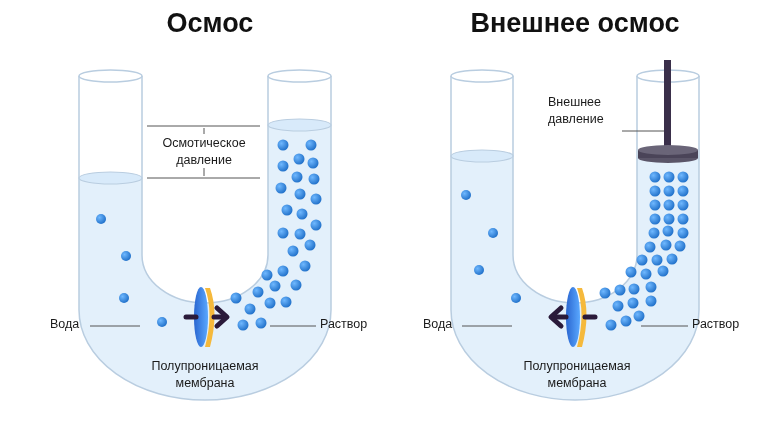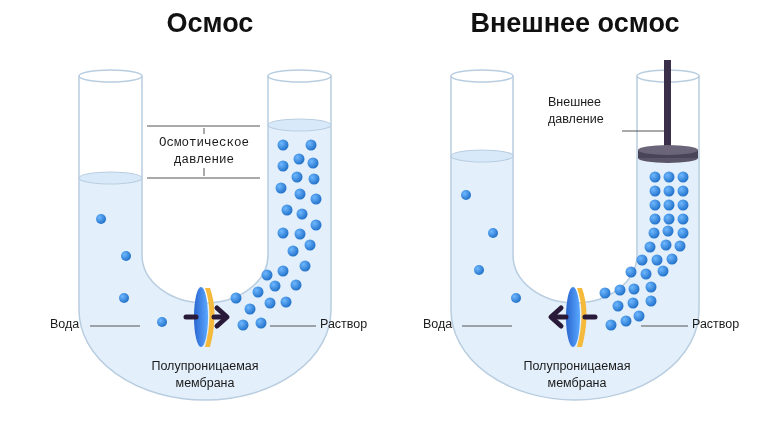--- a/index.html
+++ b/index.html
@@ -166,21 +166,21 @@
     <line x1="554" y1="317" x2="566" y2="317"></line>
     <polyline points="561,308 551,317 561,326" stroke-linejoin="round"></polyline>
   </g>
 
   <g stroke="#555" stroke-width="1">
     <line x1="462" y1="326" x2="512" y2="326"></line>
     <line x1="641" y1="326" x2="688" y2="326"></line>
   </g>
 </svg>
 
-<div class="lbl c" style="left:148px;top:135px;width:112px;font-family:Liberation Mono, monospace;">
+<div class="lbl c" style="left:148px;top:135px;width:112px;">
   <div>Осмотическое</div>
   <div>давление</div>
 </div>
 <div class="lbl" style="left:50px;top:316px;">Вода</div>
 <div class="lbl" style="left:320px;top:316px;">Раствор</div>
 <div class="lbl c" style="left:120px;top:358px;width:170px;">
   <div>Полупроницаемая</div>
   <div>мембрана</div>
 </div>
 

